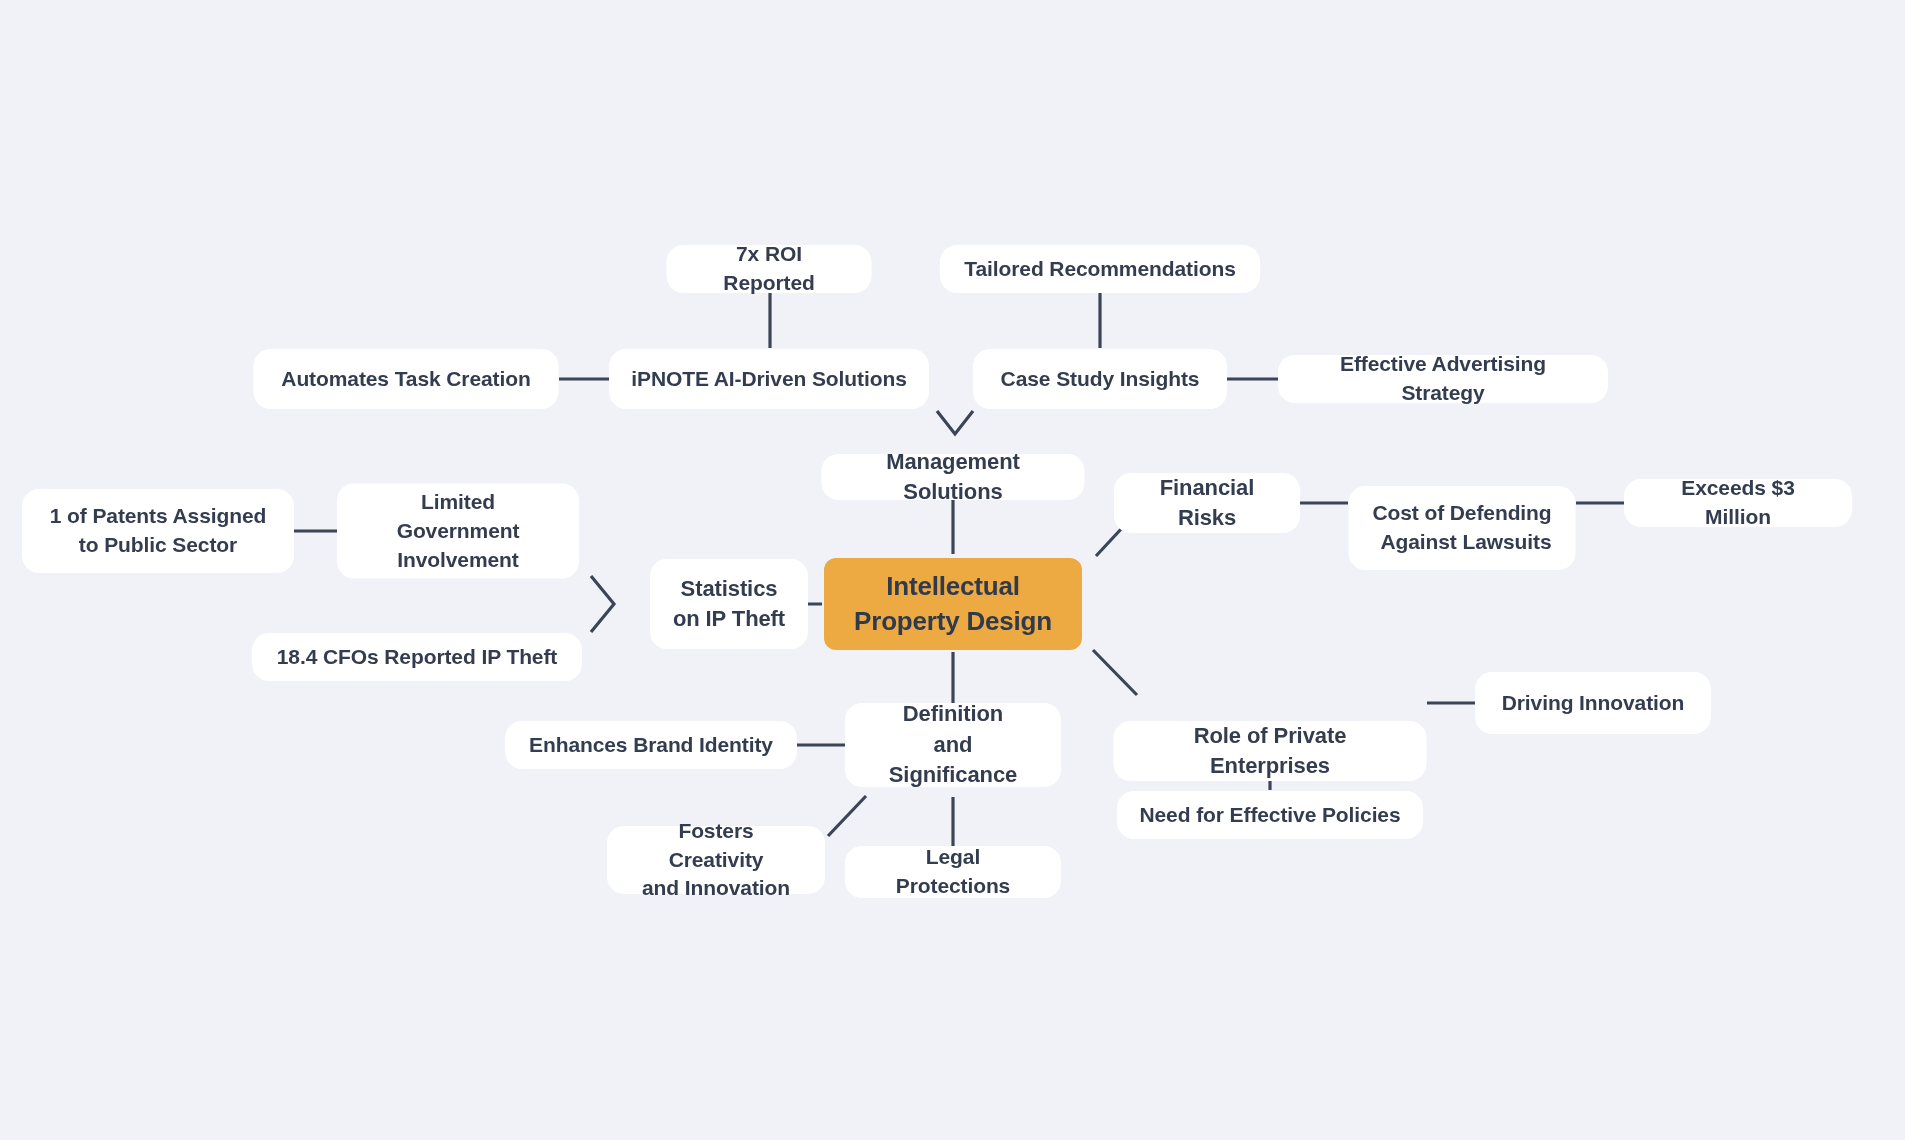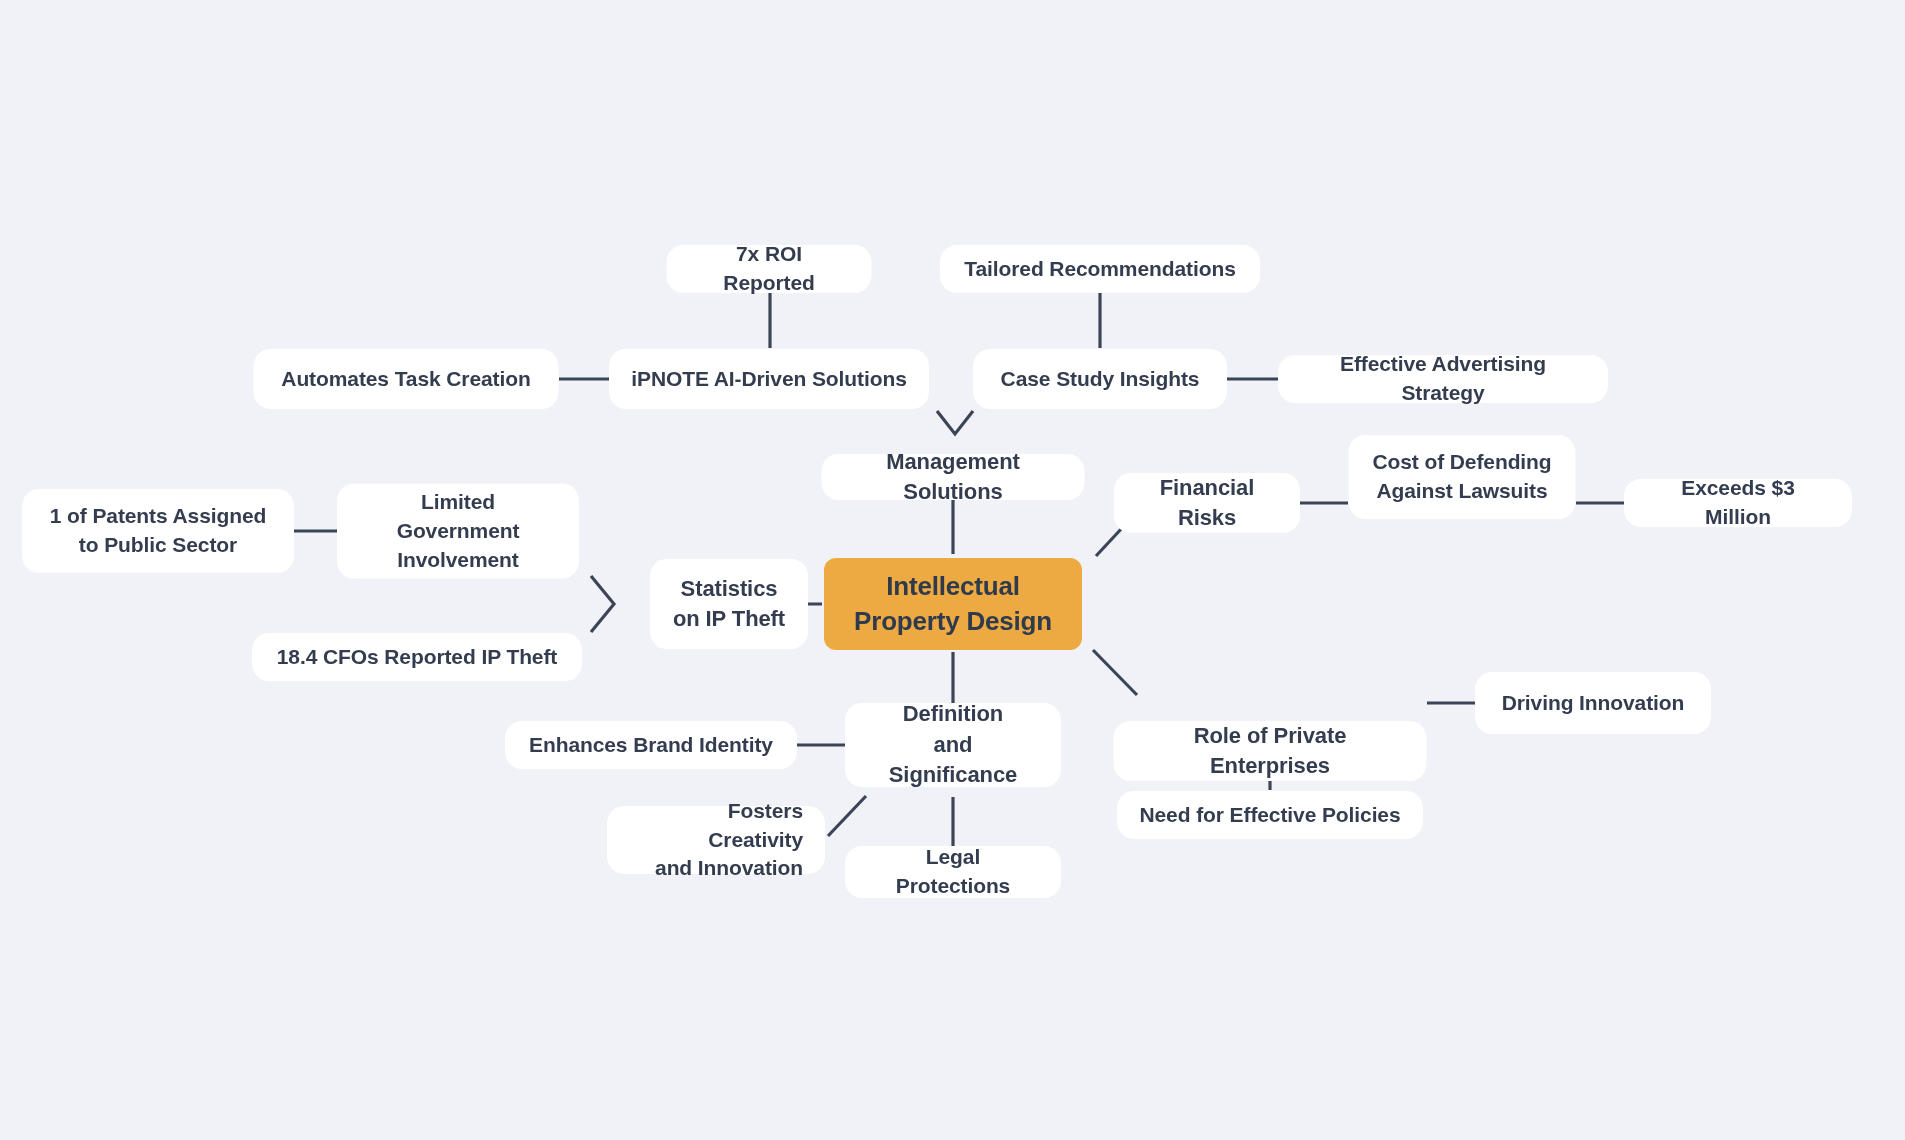--- a/index.html
+++ b/index.html
@@ -129,34 +129,34 @@
   <div class="node" style="left:458px; top:531px; width:242px; height:95px;">Limited Government
 Involvement</div>
 
   <div class="node" style="left:158px; top:531px; width:272px; height:84px;">1 of Patents Assigned
 to Public Sector</div>
 
   <div class="node" style="left:417px; top:657px; width:330px; height:48px;">18.4 CFOs Reported IP Theft</div>
 
   <div class="node branch" style="left:1207px; top:503px; width:186px; height:60px;">Financial Risks</div>
 
-  <div class="node" style="left:1462px; top:477px; width:227px; height:84px;">Cost of Defending
+  <div class="node" style="left:1462px; top:528px; width:227px; height:84px;text-align:right;">Cost of Defending
 Against Lawsuits</div>
 
   <div class="node" style="left:1738px; top:503px; width:228px; height:48px;">Exceeds $3 Million</div>
 
   <div class="node branch" style="left:1270px; top:703px; width:313px; height:60px;margin-top:48px;">Role of Private Enterprises</div>
 
   <div class="node" style="left:1593px; top:703px; width:236px; height:62px;">Driving Innovation</div>
 
   <div class="node" style="left:1270px; top:815px; width:306px; height:48px;">Need for Effective Policies</div>
 
   <div class="node branch" style="left:953px; top:745px; width:216px; height:84px;">Definition
 and Significance</div>
 
   <div class="node" style="left:651px; top:745px; width:292px; height:48px;">Enhances Brand Identity</div>
 
-  <div class="node" style="left:716px; top:840px; width:218px; height:68px;text-align:right;">Fosters Creativity
+  <div class="node" style="left:716px; top:860px; width:218px; height:68px;">Fosters Creativity
 and Innovation</div>
 
   <div class="node" style="left:953px; top:872px; width:216px; height:52px;">Legal Protections</div>
 
 </div>
 
 </body></html>

